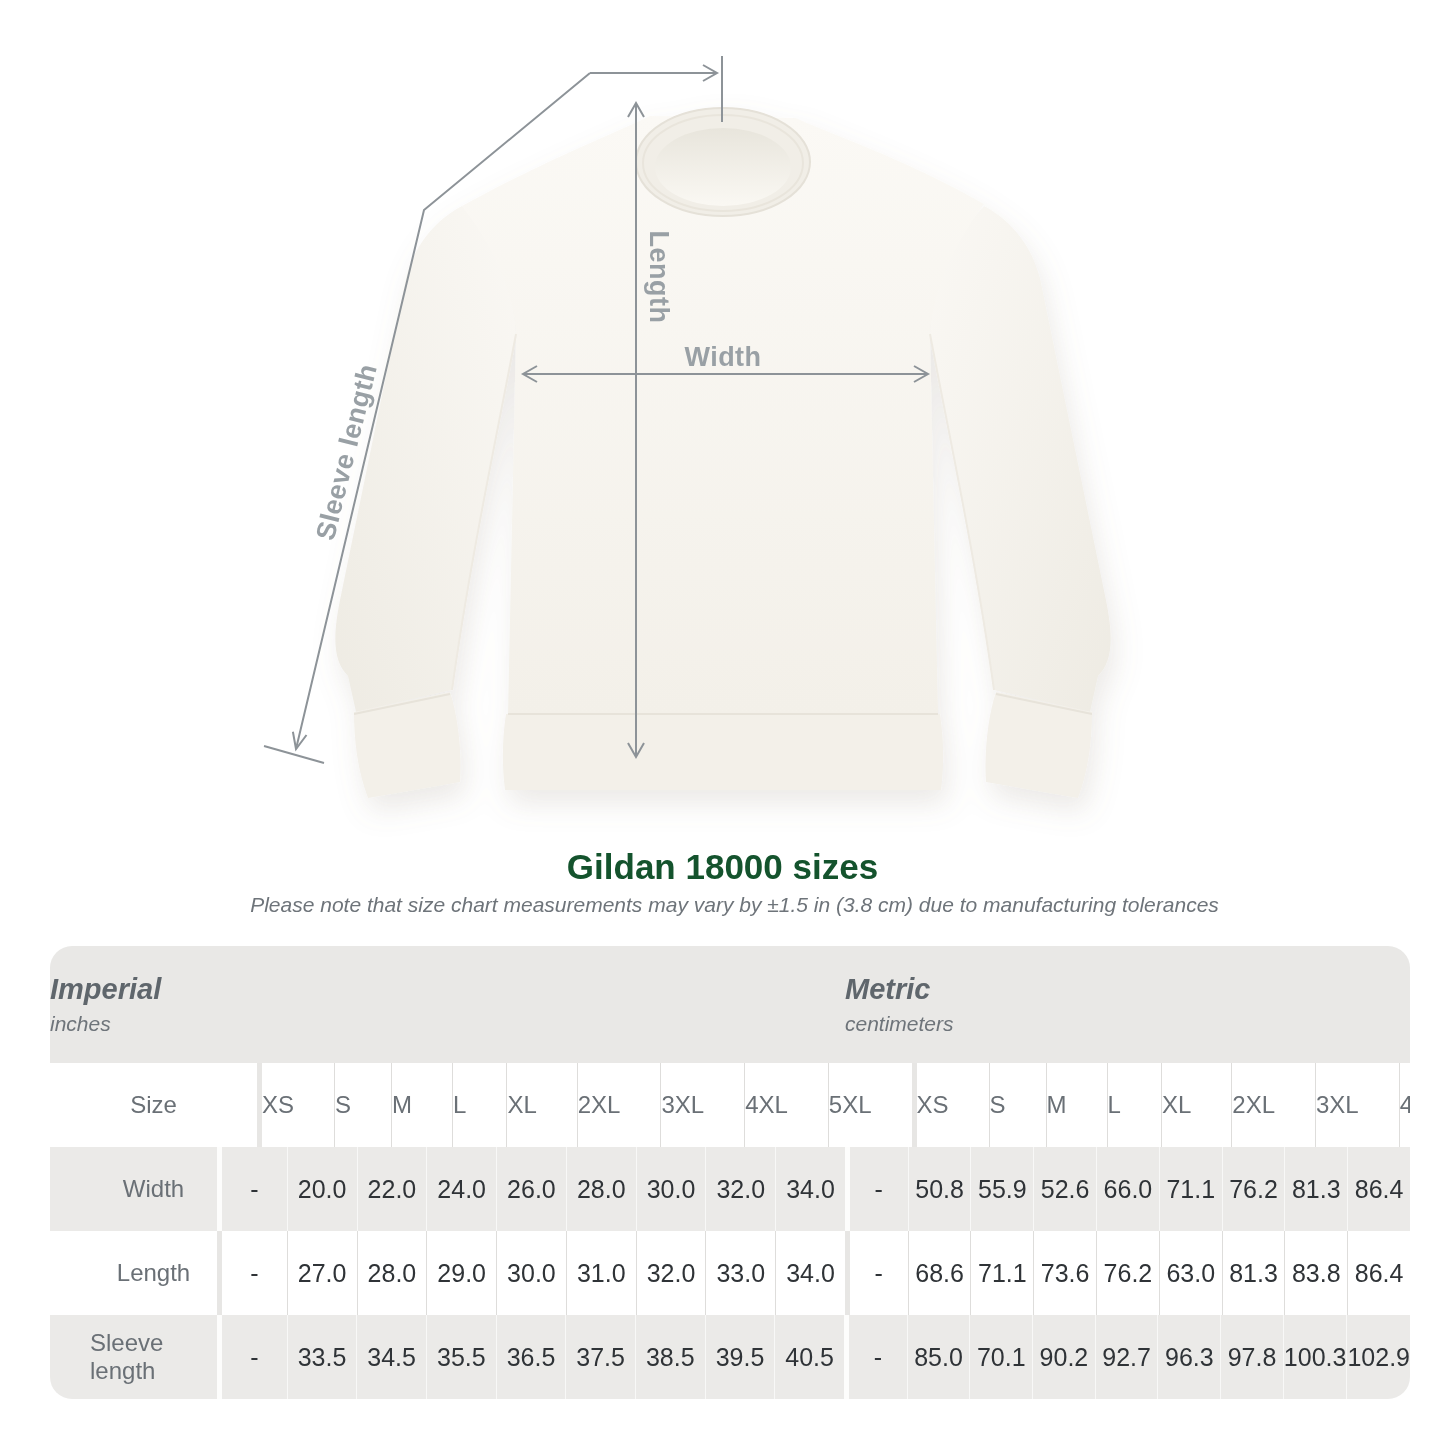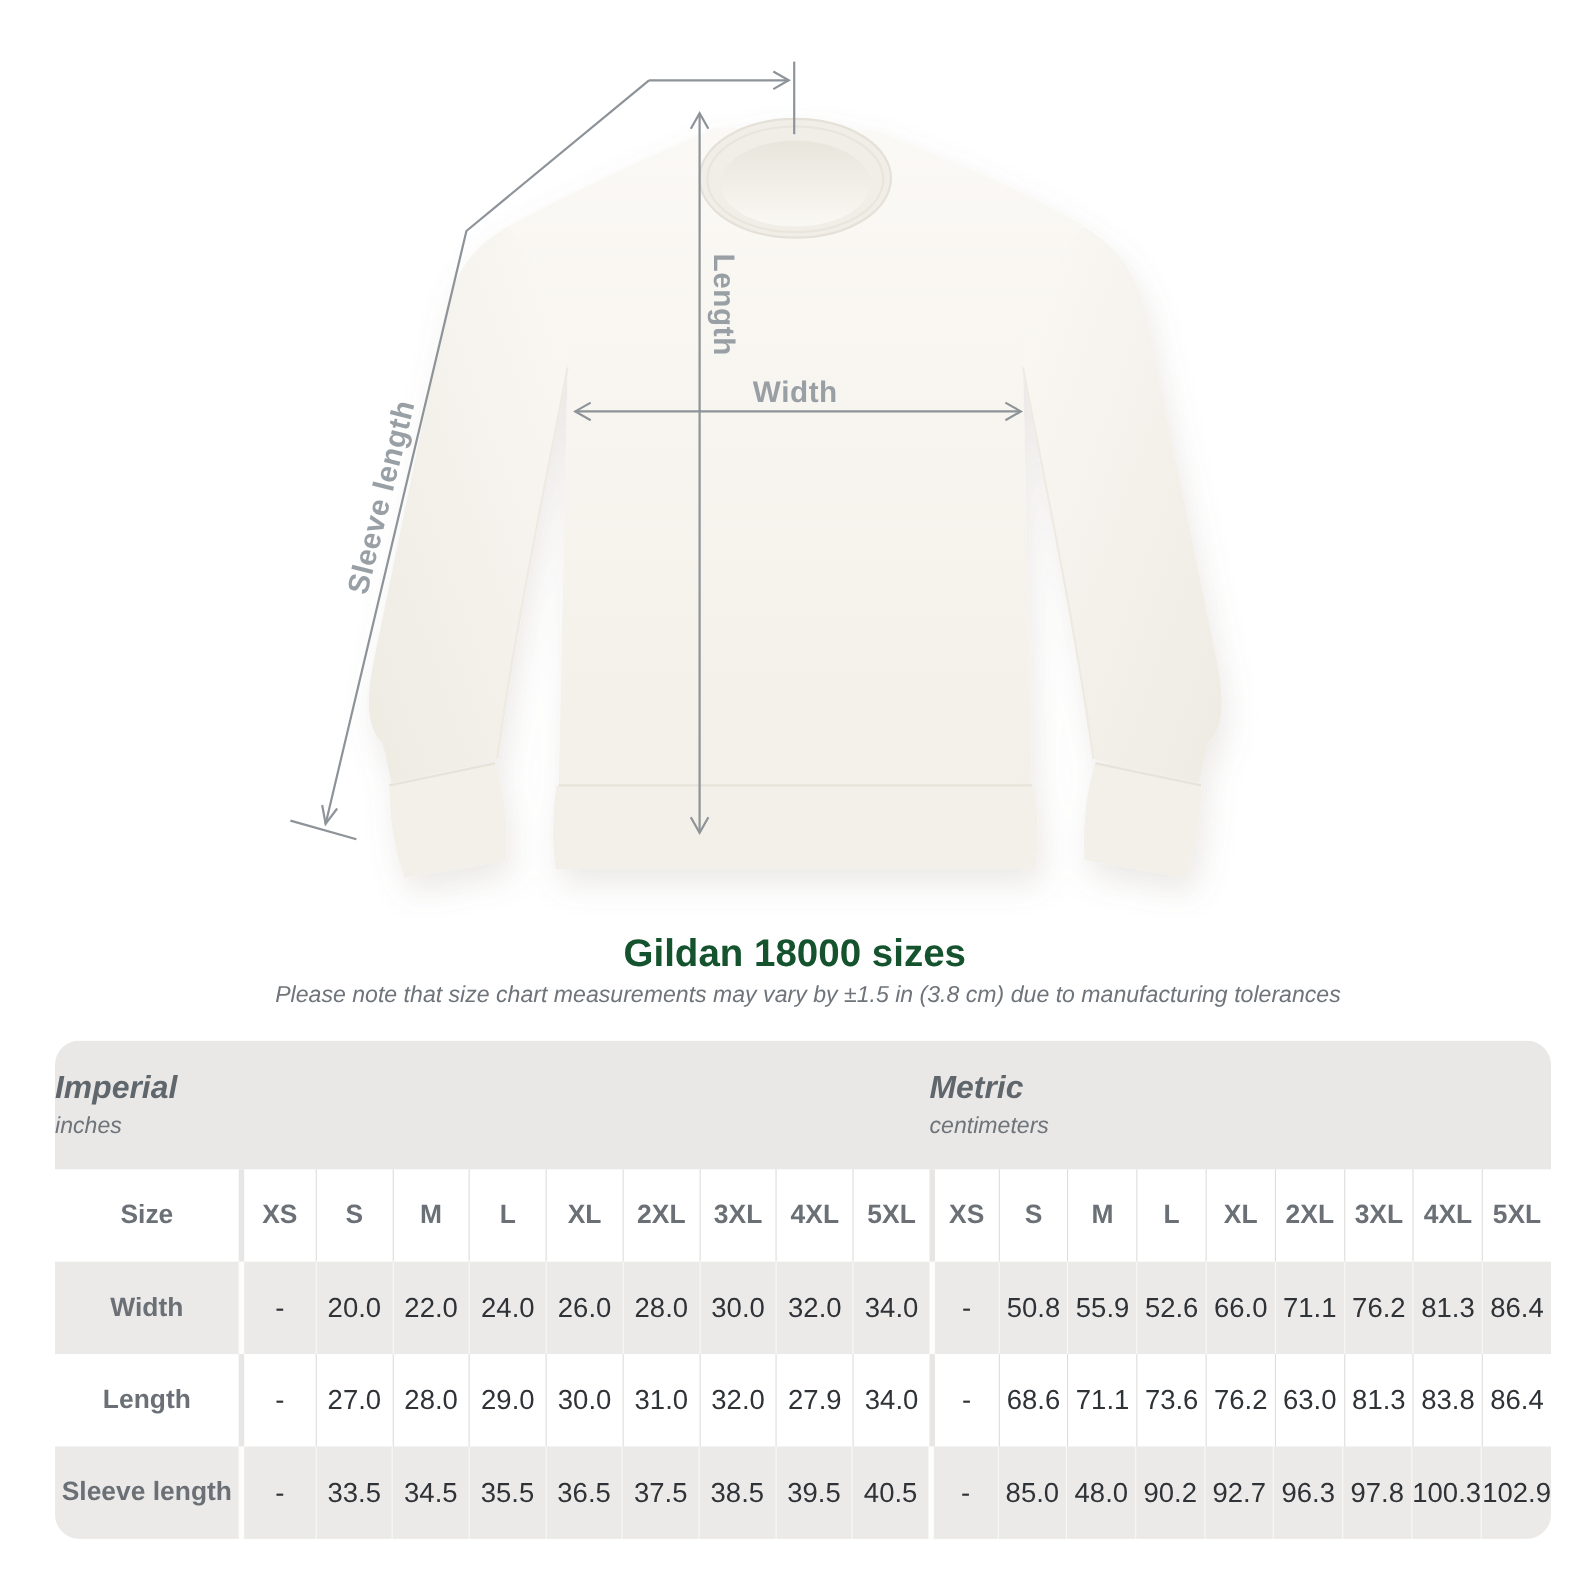--- a/index.html
+++ b/index.html
@@ -29,21 +29,21 @@
   .group .g-title{font-size:29px;font-weight:bold;font-style:italic;color:#5f666c;}
   .group .g-sub{font-size:21px;font-style:italic;color:#6e747a;}
 
   .trow{display:grid;grid-template-columns:167px repeat(9,70fr) repeat(9,63fr);height:84px;}
   .cell{display:flex;align-items:center;justify-content:center;}
   .trow .cell + .cell{border-left:1px solid #dedddb;}
   .trow .cell.bs{border-left-width:5px;border-left-color:#e7e6e4;}
   .r-gray{background:#ebeae8;}
   .r-gray .cell + .cell{border-left-color:#f8f8f7;}
   .r-gray .cell.bs{border-left-color:#fdfdfc;}
-  .th,.rl{font-weight:bold;font-size:24px;color:#6a7076;}
+  .th,.rl{font-weight:normal;font-size:24px;color:#6a7076;margin-left:40px;}
   .v{font-size:25px;color:#2f3337;}
 </style>
 </head>
 <body>
 
 <div class="stage">
 
   <div class="diagram">
     <svg width="1445" height="840" viewBox="0 0 1445 840">
       <defs>
@@ -184,21 +184,21 @@
 
     <div class="trow">
       <div class="cell rl">Length</div>
       <div class="cell v bs">-</div>
       <div class="cell v">27.0</div>
       <div class="cell v">28.0</div>
       <div class="cell v">29.0</div>
       <div class="cell v">30.0</div>
       <div class="cell v">31.0</div>
       <div class="cell v">32.0</div>
-      <div class="cell v">27.9</div>
+      <div class="cell v">33.0</div>
       <div class="cell v">34.0</div>
       <div class="cell v bs">-</div>
       <div class="cell v">68.6</div>
       <div class="cell v">71.1</div>
       <div class="cell v">73.6</div>
       <div class="cell v">76.2</div>
       <div class="cell v">63.0</div>
       <div class="cell v">81.3</div>
       <div class="cell v">83.8</div>
       <div class="cell v">86.4</div>
@@ -210,21 +210,21 @@
       <div class="cell v">33.5</div>
       <div class="cell v">34.5</div>
       <div class="cell v">35.5</div>
       <div class="cell v">36.5</div>
       <div class="cell v">37.5</div>
       <div class="cell v">38.5</div>
       <div class="cell v">39.5</div>
       <div class="cell v">40.5</div>
       <div class="cell v bs">-</div>
       <div class="cell v">85.0</div>
-      <div class="cell v">48.0</div>
+      <div class="cell v">70.1</div>
       <div class="cell v">90.2</div>
       <div class="cell v">92.7</div>
       <div class="cell v">96.3</div>
       <div class="cell v">97.8</div>
       <div class="cell v">100.3</div>
       <div class="cell v">102.9</div>
     </div>
 
   </div>
 </div>

